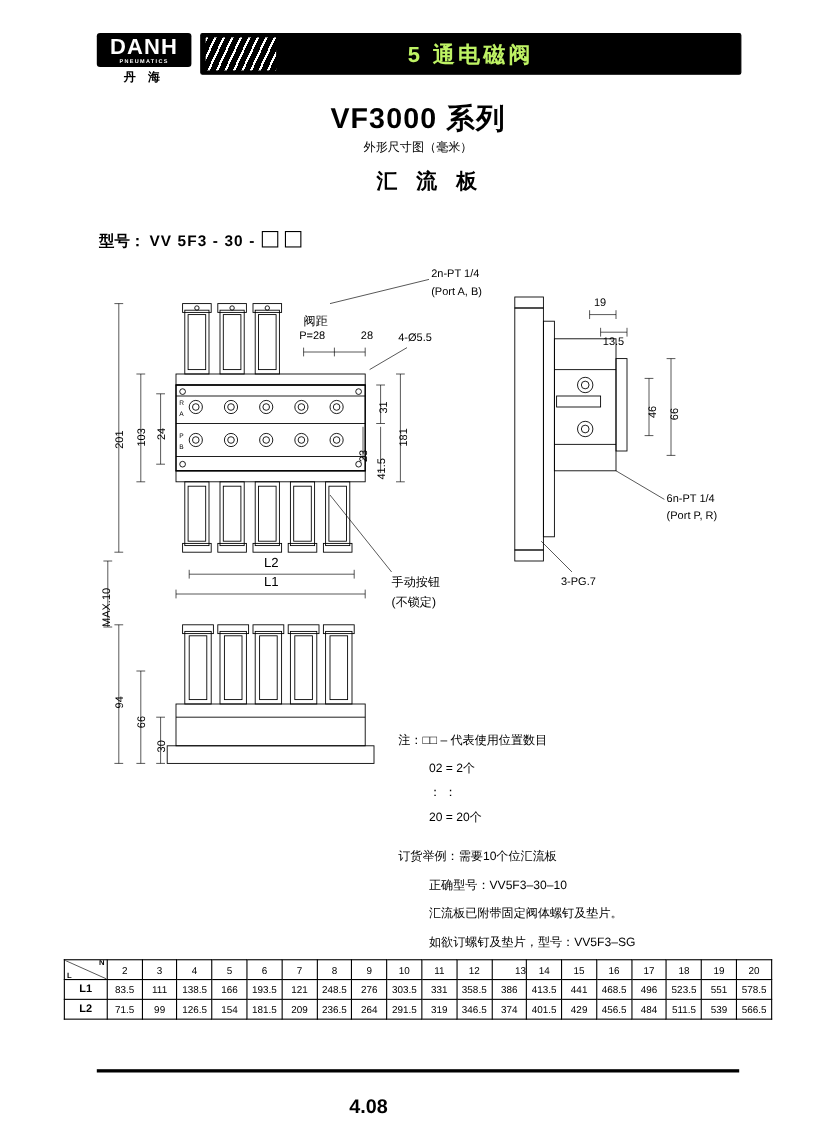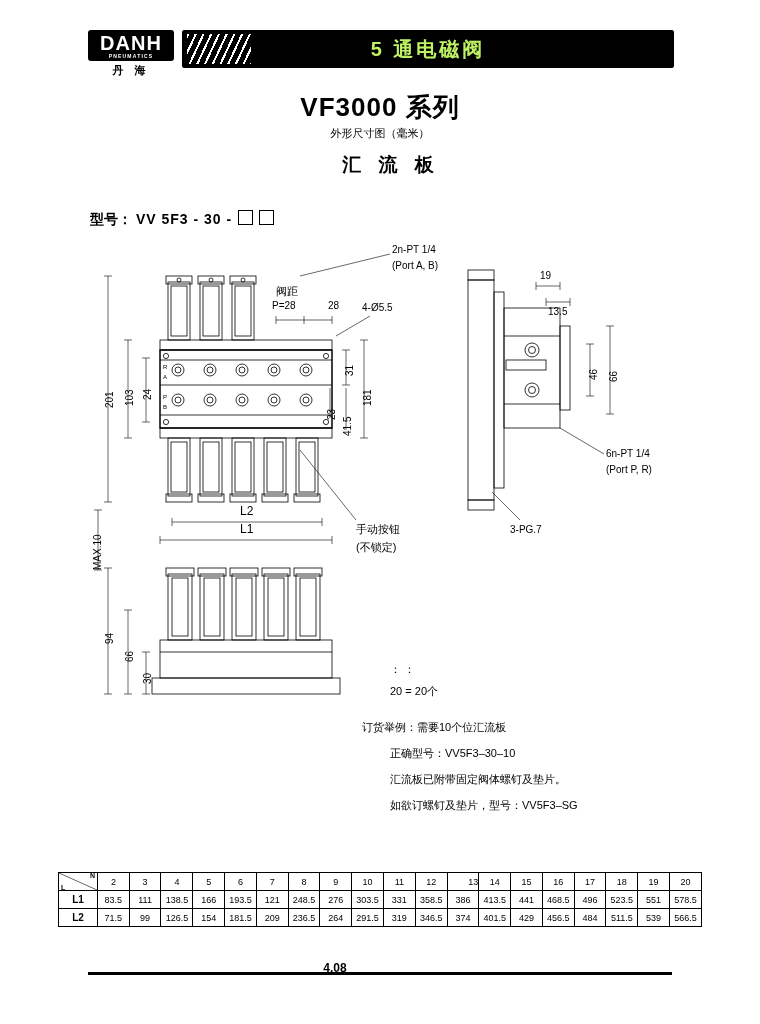--- a/index.html
+++ b/index.html
@@ -221,24 +221,24 @@
     position: absolute;
     left: 88px;
     top: 972px;
     width: 584px;
     height: 3px;
     background: #000000;
   }
   .footer-page {
     position: absolute;
     left: 0;
-    top: 961px;
+    top: 996px;
     width: 670px;
     text-align: center;
-    font-size: 12px;
+    font-size: 18px;
     font-weight: bold;
   }
 </style>
 </head>
 <body>
 
 <div class="page">
 
   <div class="header">
     <div class="logo">
@@ -489,20 +489,22 @@
     <div class="dim-text" style="left:606px; top:224px;">(Port P, R)</div>
     <div class="dim-text" style="left:510px; top:284px;">3-PG.7</div>
 
     <div class="dim-text" style="left:163px; top:124px; font-size:6px;">R</div>
     <div class="dim-text" style="left:163px; top:134px; font-size:6px;">A</div>
     <div class="dim-text" style="left:163px; top:154px; font-size:6px;">P</div>
     <div class="dim-text" style="left:163px; top:164px; font-size:6px;">B</div>
   </div>
 
   <div class="notes">
+    <div>注：□□ – 代表使用位置数目</div>
+    <div style="padding-left:28px;">02 = 2个</div>
     <div style="padding-left:28px; line-height:18px;">： ：</div>
     <div style="padding-left:28px;">20 = 20个</div>
     <div style="margin-top:10px;">订货举例：需要10个位汇流板</div>
     <div style="padding-left:28px;">正确型号：VV5F3–30–10</div>
     <div style="padding-left:28px;">汇流板已附带固定阀体螺钉及垫片。</div>
     <div style="padding-left:28px;">如欲订螺钉及垫片，型号：VV5F3–SG</div>
   </div>
 
   <div class="table-wrap">
     <table class="dims">

